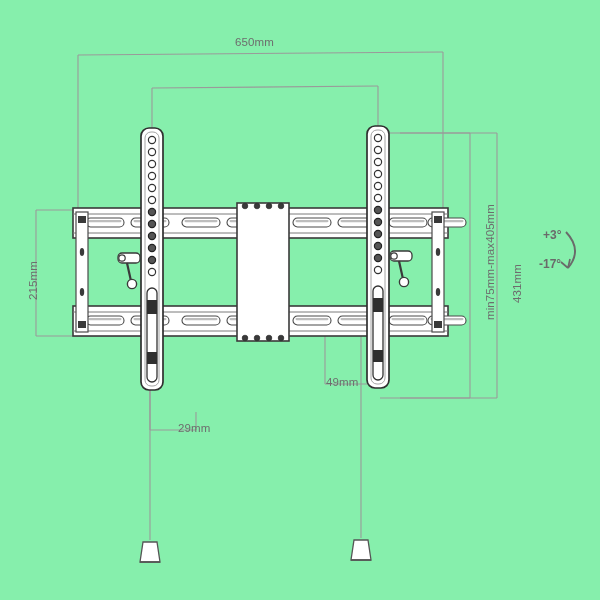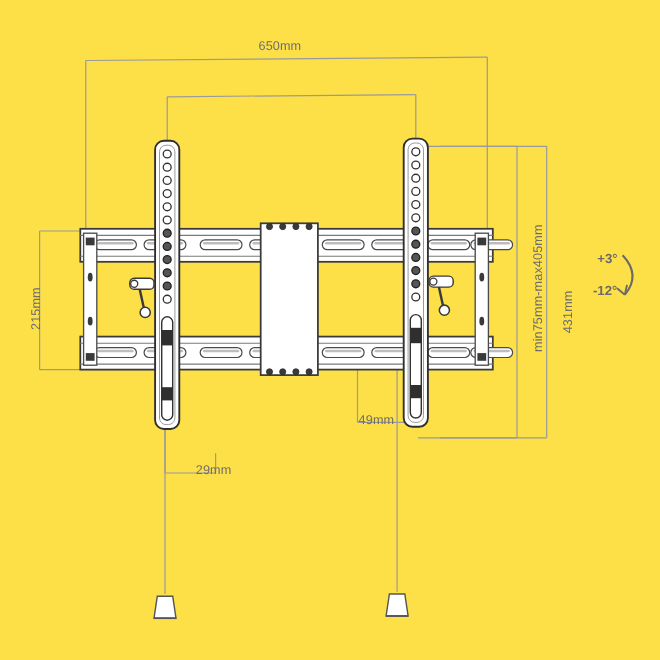--- a/index.html
+++ b/index.html
@@ -1,19 +1,19 @@
 <!DOCTYPE html>
 <html><head>
 <meta charset="utf-8">
 <title>TV Wall Mount Technical Drawing</title>
 <style>
   html,body{margin:0;padding:0;background:#ffffff;}
   body{width:600px;height:600px;overflow:hidden;
        font-family:"Liberation Sans","DejaVu Sans",sans-serif;}
-  #stage{position:relative;width:600px;height:600px;background:#fde047;}
+  #stage{position:relative;width:600px;height:600px;background:#86efac;}
   #stage svg{position:absolute;left:0;top:0;}
   .lbl{position:absolute;color:#6d6d6d;font-size:11.5px;letter-spacing:.1px;
        white-space:nowrap;font-family:"Liberation Sans","DejaVu Sans",sans-serif;}
   .lbl.v{transform-origin:0 0;}
   .ang{position:absolute;color:#6a6a6a;font-size:12px;font-weight:600;white-space:nowrap;}
 </style>
 </head>
 <body>
 
 <div id="stage">
@@ -221,15 +221,15 @@
   <div class="lbl v" style="left:511px; top:303px; transform:rotate(-90deg);">431mm</div>
 
   <div class="lbl v" style="left:484px; top:320px; transform:rotate(-90deg);">min75mm-max405mm</div>
 
   <div class="lbl" style="left:178px; top:422px;">29mm</div>
 
   <div class="lbl" style="left:326px; top:376px;">49mm</div>
 
   <div class="ang" style="left:543px; top:228px;">+3°</div>
 
-  <div class="ang" style="left:539px; top:257px;">-12°</div>
+  <div class="ang" style="left:539px; top:257px;">-17°</div>
 
 </div>
 
 </body></html>

